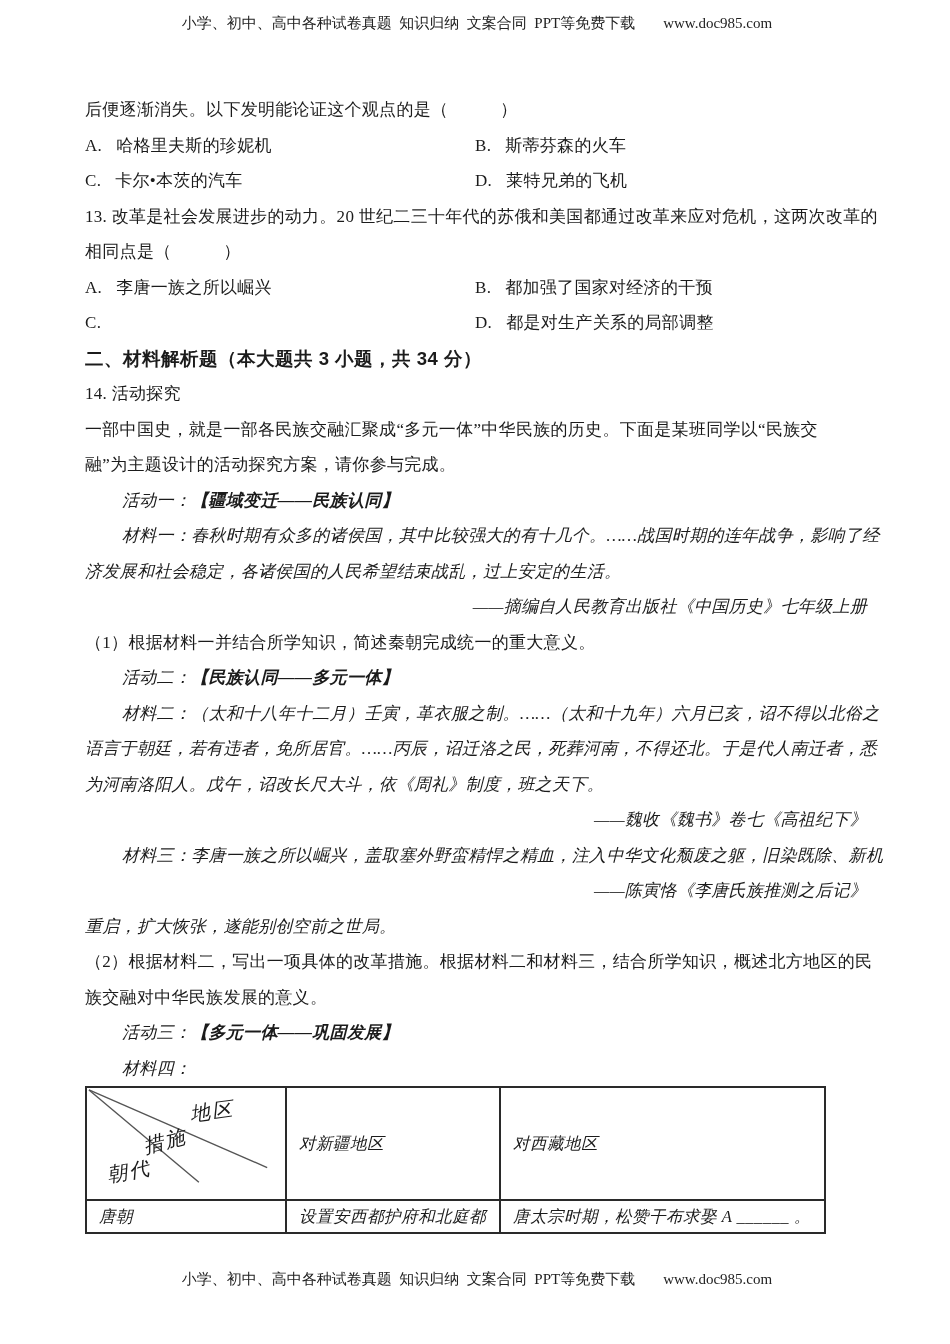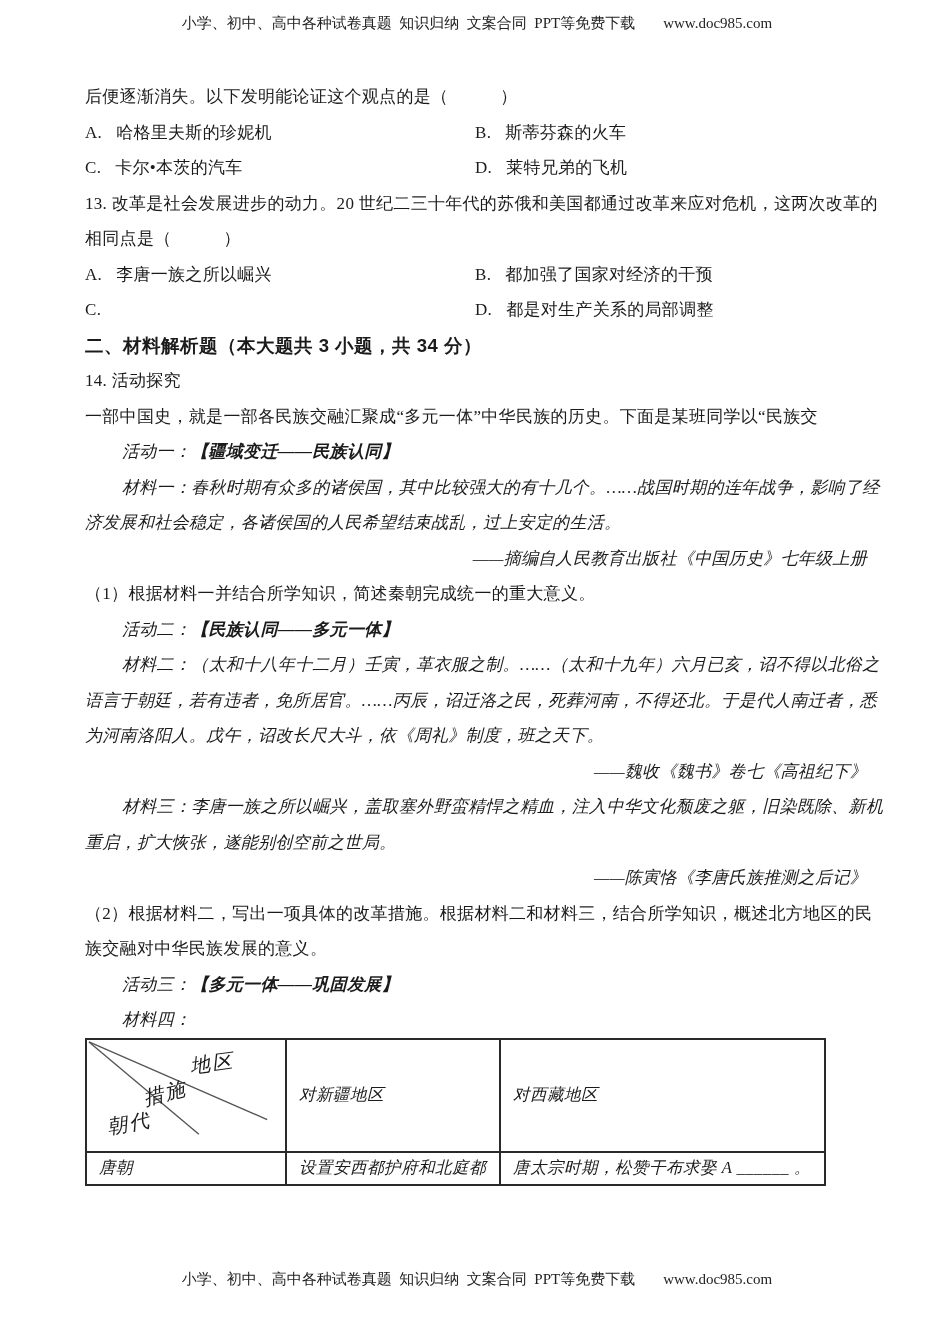--- a/index.html
+++ b/index.html
@@ -10,21 +10,21 @@
     color:#1b1b1b;
   }
   .doc-header, .doc-footer {
     position:absolute; left:4px; right:0; text-align:center;
     font-size:15px; color:#222; white-space:pre;
   }
   .doc-header { top:14px; }
   .doc-footer { top:1270px; }
   .site { margin-left:28px; }
   .content {
-    position:absolute; top:79px; left:85px; width:782px;
+    position:absolute; top:92px; left:85px; width:782px;
   }
   .line {
     height:35.5px; line-height:35.5px; font-size:17px;
     white-space:pre; letter-spacing:0.3px;
   }
   .indent { padding-left:37px; }
   .right { text-align:right; }
   .kai { font-style:italic; }
   .sec-title {
     font-family:"Liberation Sans","DejaVu Sans",sans-serif;
@@ -83,39 +83,40 @@
   </div>
   <div class="line options">
     <div class="opt first"><span class="opt-label">C.</span></div>
     <div class="opt"><span class="opt-label">D.</span><span>都是对生产关系的局部调整</span></div>
   </div>
 
   <div class="line sec-title">二、材料解析题（本大题共 3 小题，共 34 分）</div>
 
   <div class="line">14. 活动探究</div>
   <div class="line">一部中国史，就是一部各民族交融汇聚成“多元一体”中华民族的历史。下面是某班同学以“民族交</div>
+  <div class="line">融”为主题设计的活动探究方案，请你参与完成。</div>
 
   <div class="line kai indent"><span>活动一：</span><span class="act-title">【疆域变迁——民族认同】</span></div>
 
   <div class="line kai indent">材料一：春秋时期有众多的诸侯国，其中比较强大的有十几个。……战国时期的连年战争，影响了经</div>
   <div class="line kai">济发展和社会稳定，各诸侯国的人民希望结束战乱，过上安定的生活。</div>
   <div class="line kai right">——摘编自人民教育出版社《中国历史》七年级上册</div>
 
   <div class="line">（1）根据材料一并结合所学知识，简述秦朝完成统一的重大意义。</div>
 
   <div class="line kai indent"><span>活动二：</span><span class="act-title">【民族认同——多元一体】</span></div>
 
   <div class="line kai indent">材料二：（太和十八年十二月）壬寅，革衣服之制。……（太和十九年）六月已亥，诏不得以北俗之</div>
   <div class="line kai">语言于朝廷，若有违者，免所居官。……丙辰，诏迁洛之民，死葬河南，不得还北。于是代人南迁者，悉</div>
   <div class="line kai">为河南洛阳人。戊午，诏改长尺大斗，依《周礼》制度，班之天下。</div>
   <div class="line kai right">——魏收《魏书》卷七《高祖纪下》</div>
 
   <div class="line kai indent">材料三：李唐一族之所以崛兴，盖取塞外野蛮精悍之精血，注入中华文化颓废之躯，旧染既除、新机</div>
+  <div class="line kai right">——陈寅恪《李唐氏族推测之后记》</div>
   <div class="line kai">重启，扩大恢张，遂能别创空前之世局。</div>
-  <div class="line kai right">——陈寅恪《李唐氏族推测之后记》</div>
 
   <div class="line">（2）根据材料二，写出一项具体的改革措施。根据材料二和材料三，结合所学知识，概述北方地区的民</div>
   <div class="line">族交融对中华民族发展的意义。</div>
 
   <div class="line kai indent"><span>活动三：</span><span class="act-title">【多元一体——巩固发展】</span></div>
 
   <div class="line kai indent">材料四：</div>
 
   <table class="m4">
     <colgroup>

